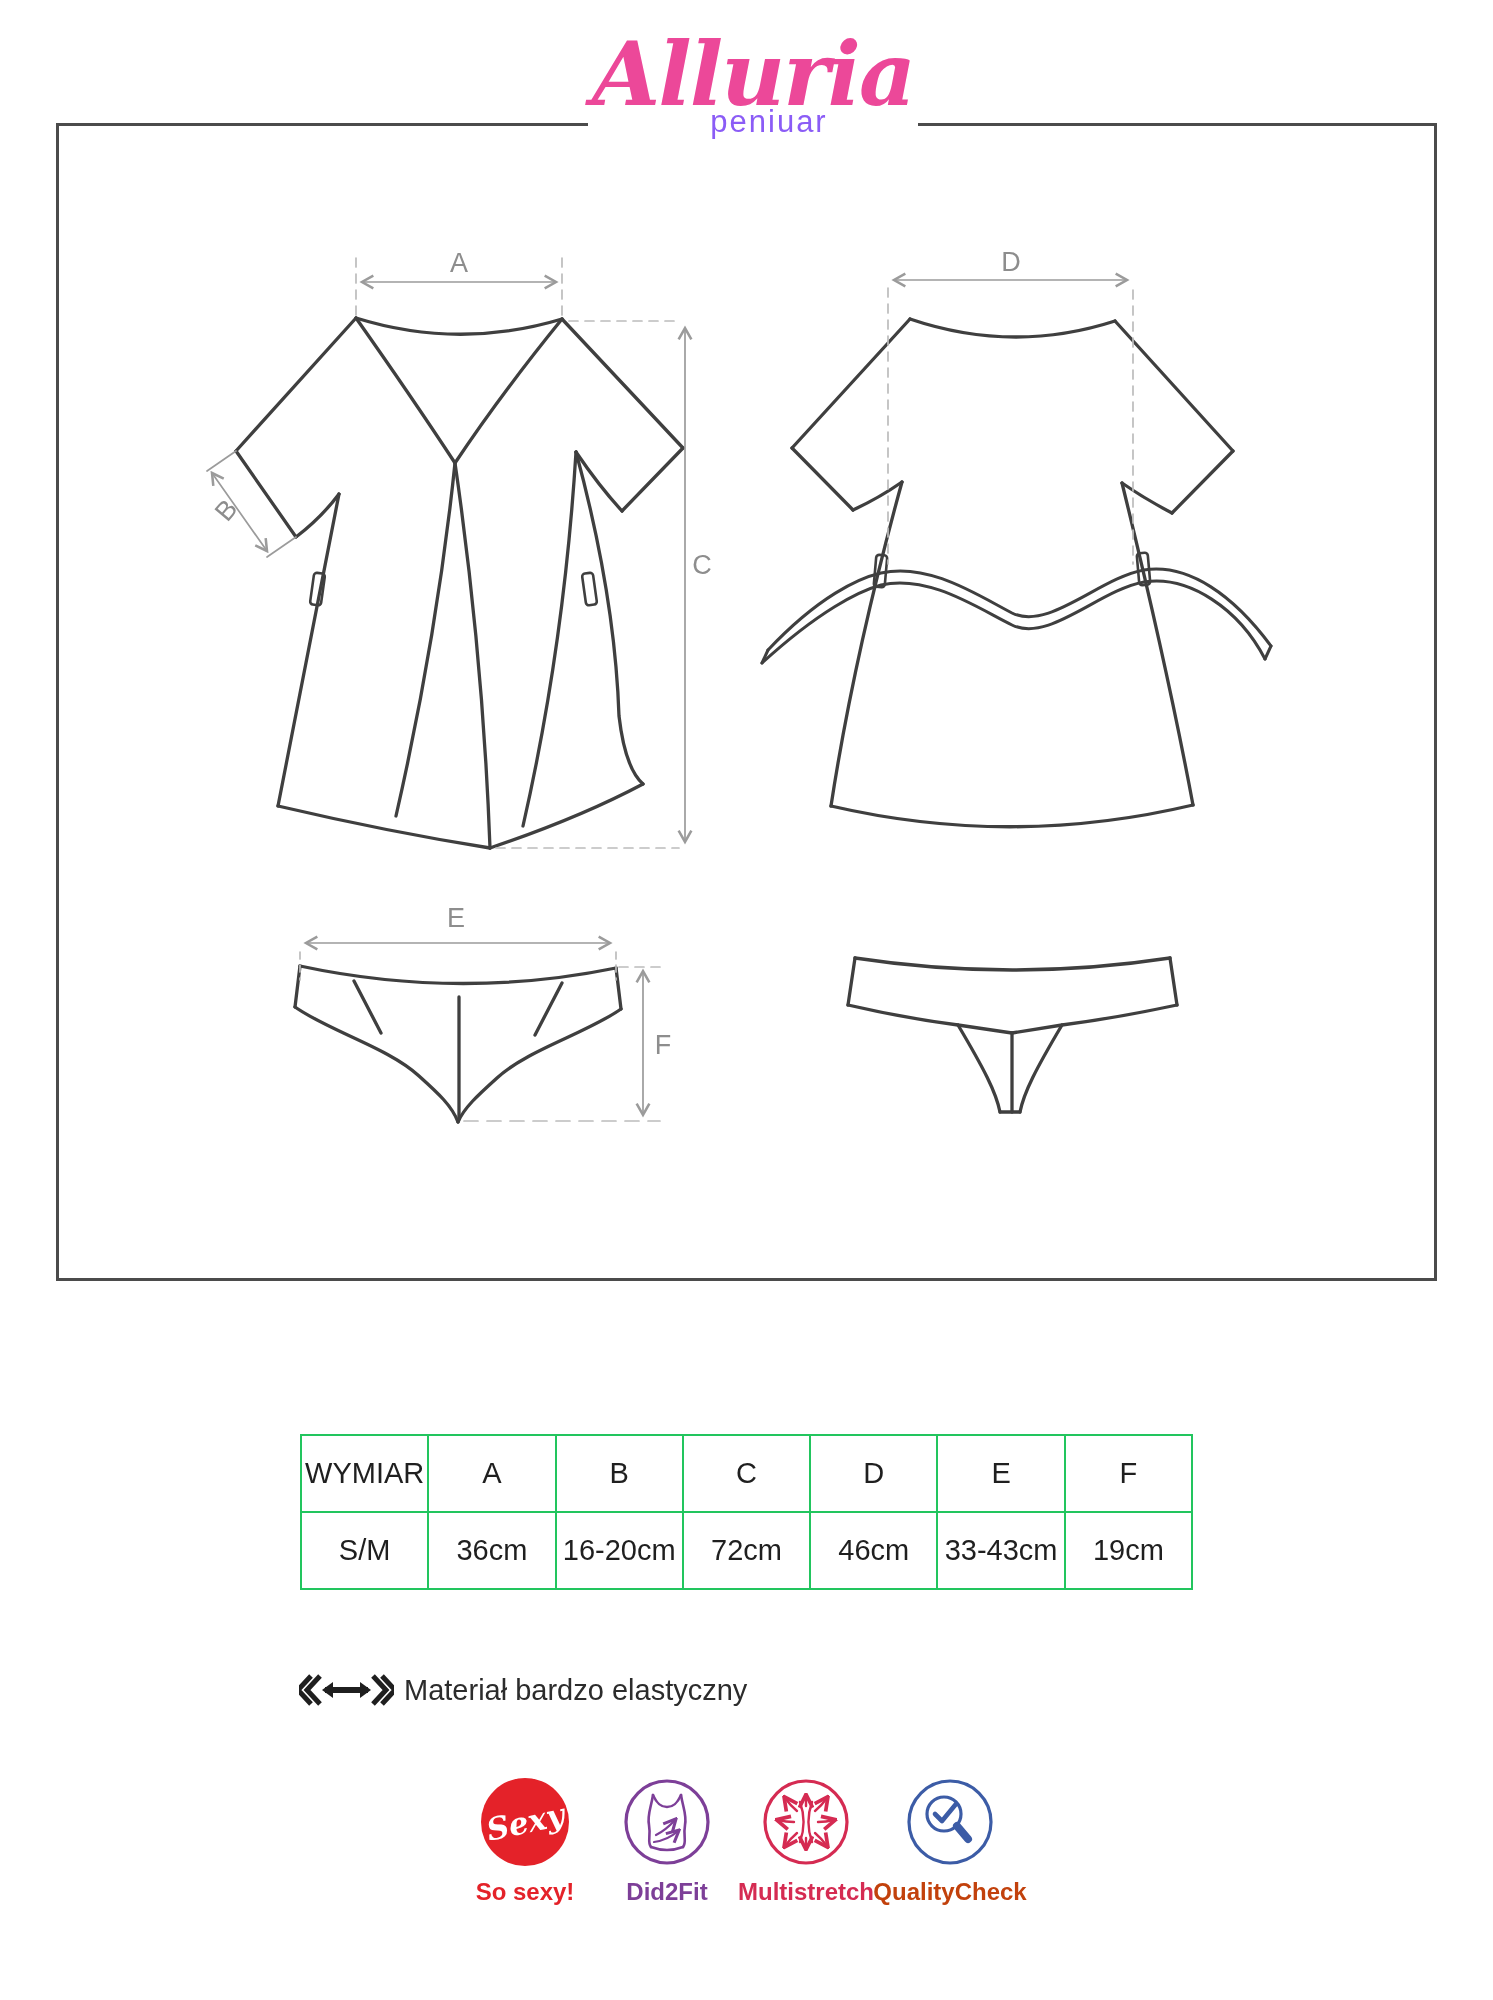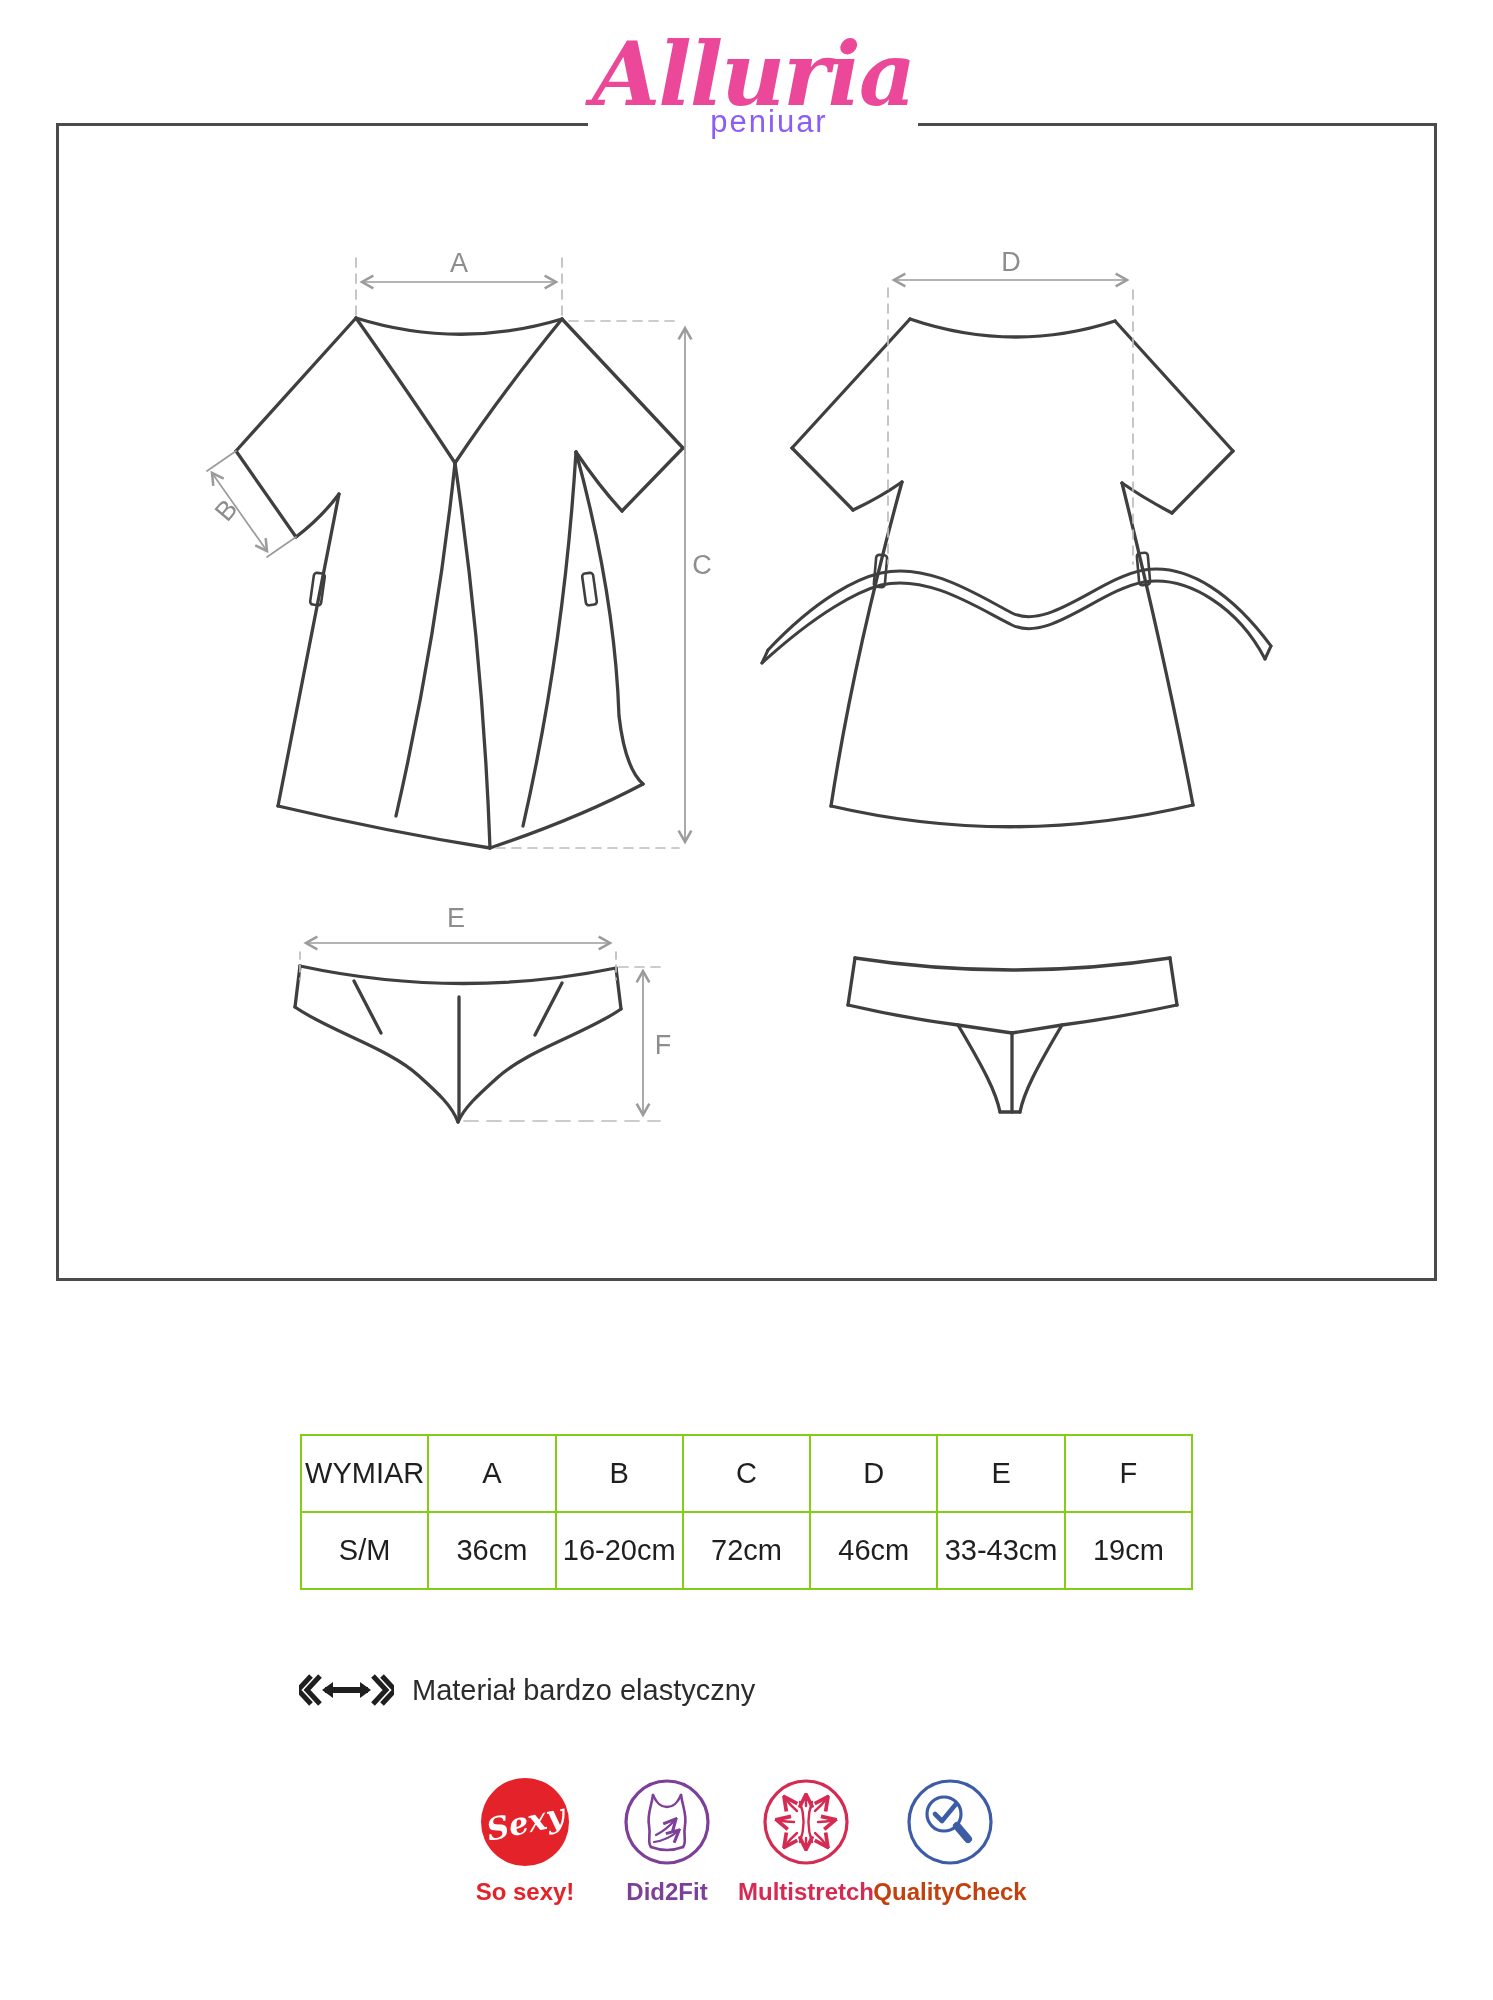--- a/index.html
+++ b/index.html
@@ -25,26 +25,26 @@
   .logo-sub{
     font-size:31px;color:#8b5cf6;letter-spacing:2px;margin-top:-16px;
     transform:translateX(16px);
   }
   
   .size-table{
     position:absolute;left:300px;top:1434px;width:893px;
     border-collapse:collapse;table-layout:fixed;
   }
   .size-table td{
-    border:2px solid #84cc16;height:73px;text-align:center;vertical-align:middle;
+    border:2px solid #22c55e;height:73px;text-align:center;vertical-align:middle;
     font-size:29px;color:#1f1f1f;background:#fff;
   }
   
   .stretch-row{
-    position:absolute;left:299px;top:1672px;display:flex;align-items:center;gap:18px;
+    position:absolute;left:299px;top:1672px;display:flex;align-items:center;gap:10px;
   }
   .stretch-text{font-size:29px;color:#2c2c2c;}
   
   .badge{position:absolute;top:1778px;width:170px;text-align:center;}
   .badge-circle{width:88px;height:88px;margin:0 auto;position:relative;}
   .badge-label{font-size:24px;font-weight:bold;margin-top:12px;letter-spacing:0px;}
   .badge-sexy .badge-label{color:#e42229;}
   .badge-did2fit .badge-label{color:#7d3f98;}
   .badge-multistretch .badge-label{color:#d52b52;}
   .badge-qualitycheck .badge-label{color:#c2410c;}

